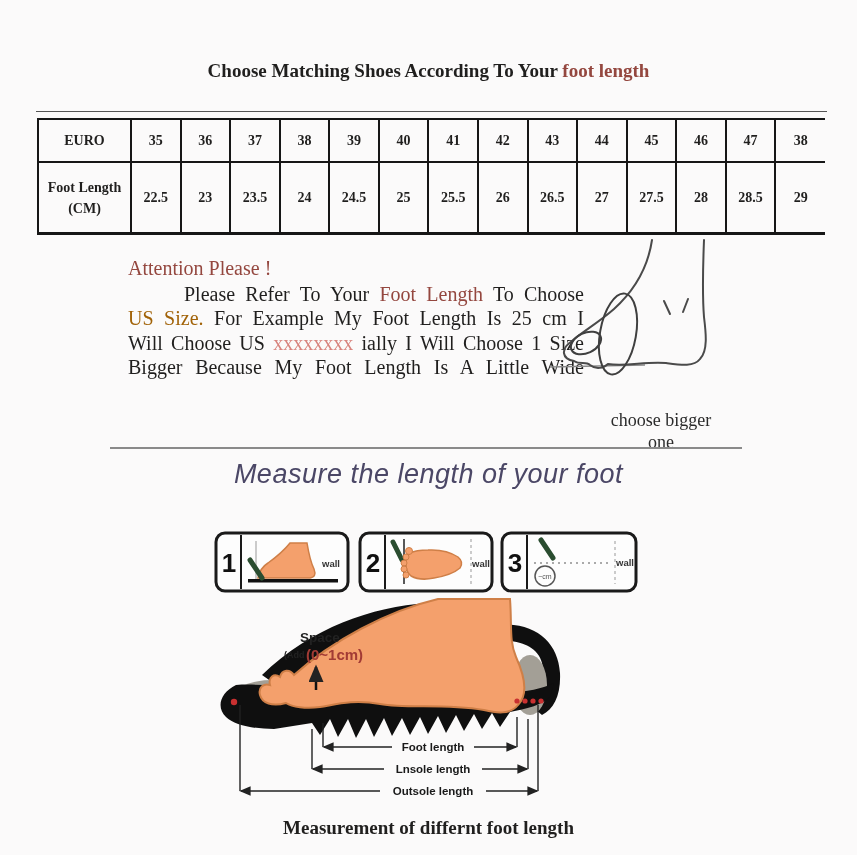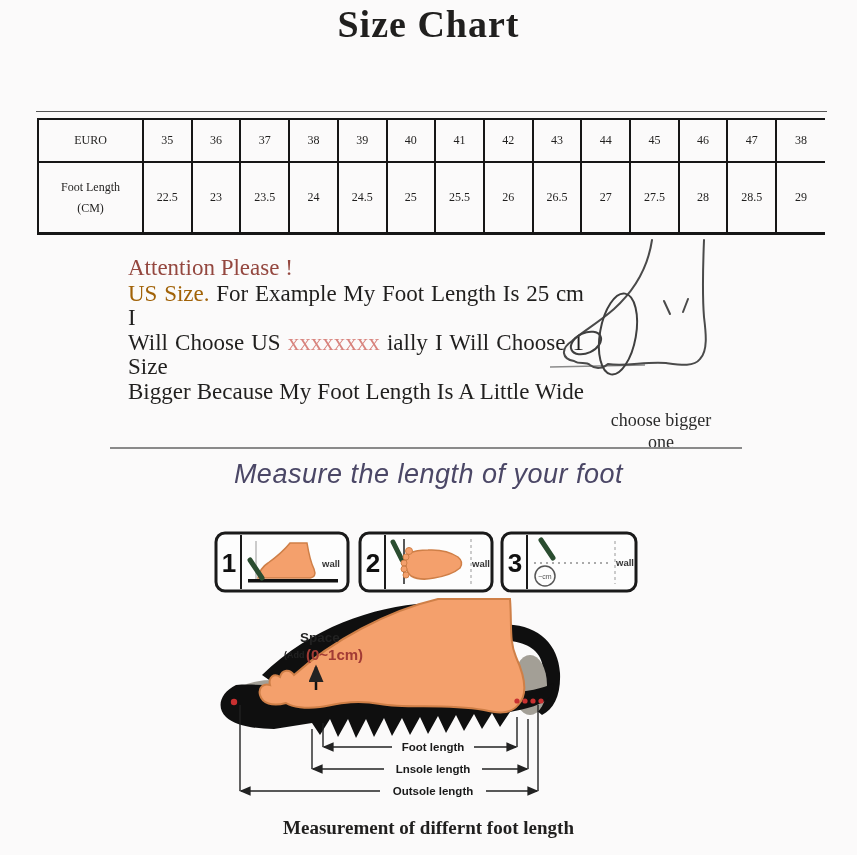--- a/index.html
+++ b/index.html
@@ -7,28 +7,28 @@
           font-family:"Liberation Serif", serif;color:#201f1e;}
   .abs{position:absolute;}
 
   .title{top:2px;left:0;width:857px;text-align:center;font-size:38px;font-weight:bold;letter-spacing:1px;}
   .subtitle{top:60px;left:0;width:857px;text-align:center;font-size:19px;font-weight:bold;}
   .subtitle .hl{color:#94473f;}
 
   .table-topline{top:111px;left:36px;width:791px;height:1px;background:#555;}
   .size-table{top:118px;left:37px;border-collapse:collapse;table-layout:fixed;width:788px;}
   .size-table td{border:2.5px solid #161616;text-align:center;vertical-align:middle;
-                 font-weight:normal;font-size:12px;padding:0 8px;background:transparent;}
+                 font-weight:bold;font-size:14px;padding:0 2px;background:transparent;}
   .size-table td:last-child{border-right:0;}
   .size-table tr:first-child td{height:41px;}
   .size-table tr:last-child td{height:69px;}
   .size-table td.rowlabel{width:87px;line-height:21px;}
   .size-table{border-bottom:3px solid #161616;}
 
-  .attention{top:256px;left:128px;width:456px;font-size:23px;line-height:24.5px;}
+  .attention{top:256px;left:128px;width:456px;font-size:20px;line-height:24.5px;}
   .attn-head{color:#94473f;margin-bottom:1px;}
   .pline{text-align:justify;text-align-last:justify;white-space:normal;}
   .pline.first{padding-left:56px;}
   .pline.last{text-align-last:left;}
   .seg-maroon{color:#94473f;}
   .seg-dim{color:#a16207;}
   .seg-pink{color:#d8837d;}
 
   .note{top:401px;left:605px;width:112px;text-align:center;font-size:18px;line-height:22px;color:#2b2b2b;margin-top:8px;}
 
@@ -40,22 +40,22 @@
 
   .caption{top:817px;left:0;width:857px;text-align:center;font-size:19px;font-weight:bold;}
 
   svg text{font-family:"Liberation Sans", sans-serif;}
 </style>
 </head>
 <body>
 
 <div id="screen">
 
-  <div class="abs title">Size Chart</div>
-
+
+  <div class="abs subtitle"><span>Choose Matching Shoes According To Your </span><span class="hl">foot length</span></div>
 
   <div class="abs table-topline"></div>
 
   <table class="abs size-table">
     <tbody>
         <tr>
       <td class="rowlabel">EURO</td>
       <td>35</td>
       <td>36</td>
       <td>37</td>
@@ -86,20 +86,21 @@
       <td>27.5</td>
       <td>28</td>
       <td>28.5</td>
       <td>29</td>
     </tr>
   </tbody>
     </table>
 
   <div class="abs attention">
     <div class="attn-head">Attention Please !</div>
+    <div class="pline first"><span>Please Refer To Your </span><span class="seg-maroon">Foot Length</span><span> To Choose</span></div>
     <div class="pline"><span class="seg-dim">US Size.</span><span> For Example My Foot Length Is 25 cm I</span></div>
     <div class="pline"><span>Will Choose US </span><span class="seg-pink">xxxxxxxx</span><span> ially I Will Choose 1 Size</span></div>
     <div class="pline">Bigger Because My Foot Length Is A Little Wide</div>
   </div>
 
   <svg class="abs" style="top:237px;left:548px;" width="200" height="172" viewBox="0 0 200 172">
     <path d="M 2,130 L 97,128" stroke="#8a8a8a" stroke-width="1.5" fill="none"></path>
     <path d="M 104,3 C 100,30 88,52 66,72 C 50,86 34,95 24,104 C 12,112 14,122 26,124
              C 32,128 38,124 42,128 C 48,133 56,131 60,127
              C 78,130 98,124 118,126 C 133,128 146,130 152,122

